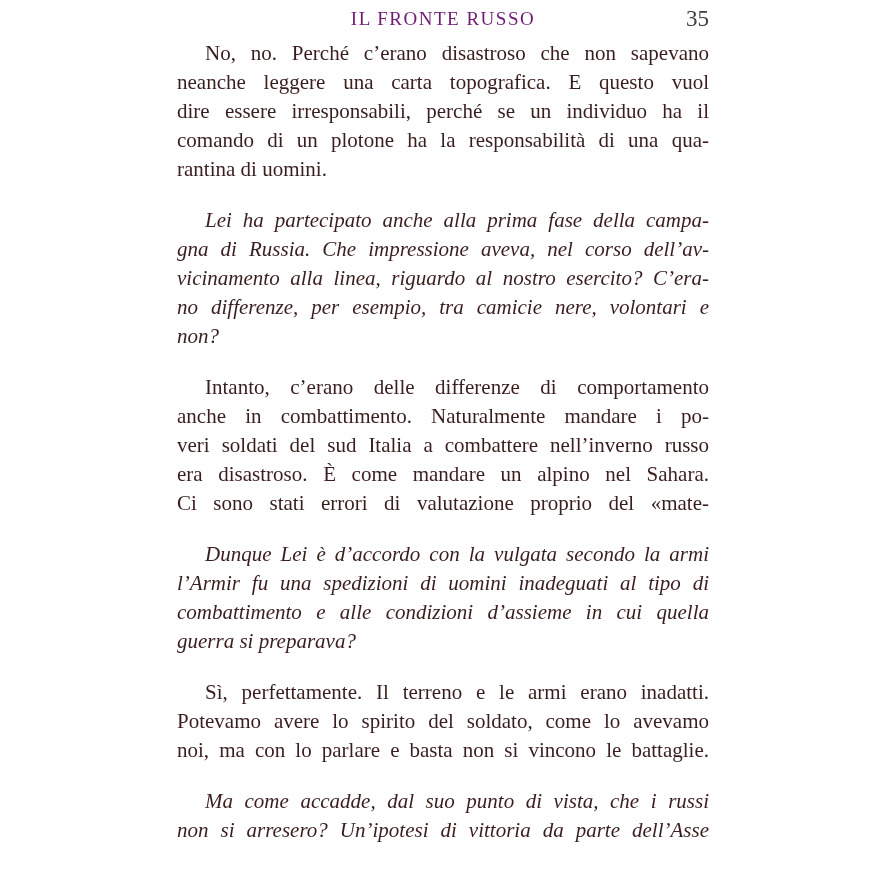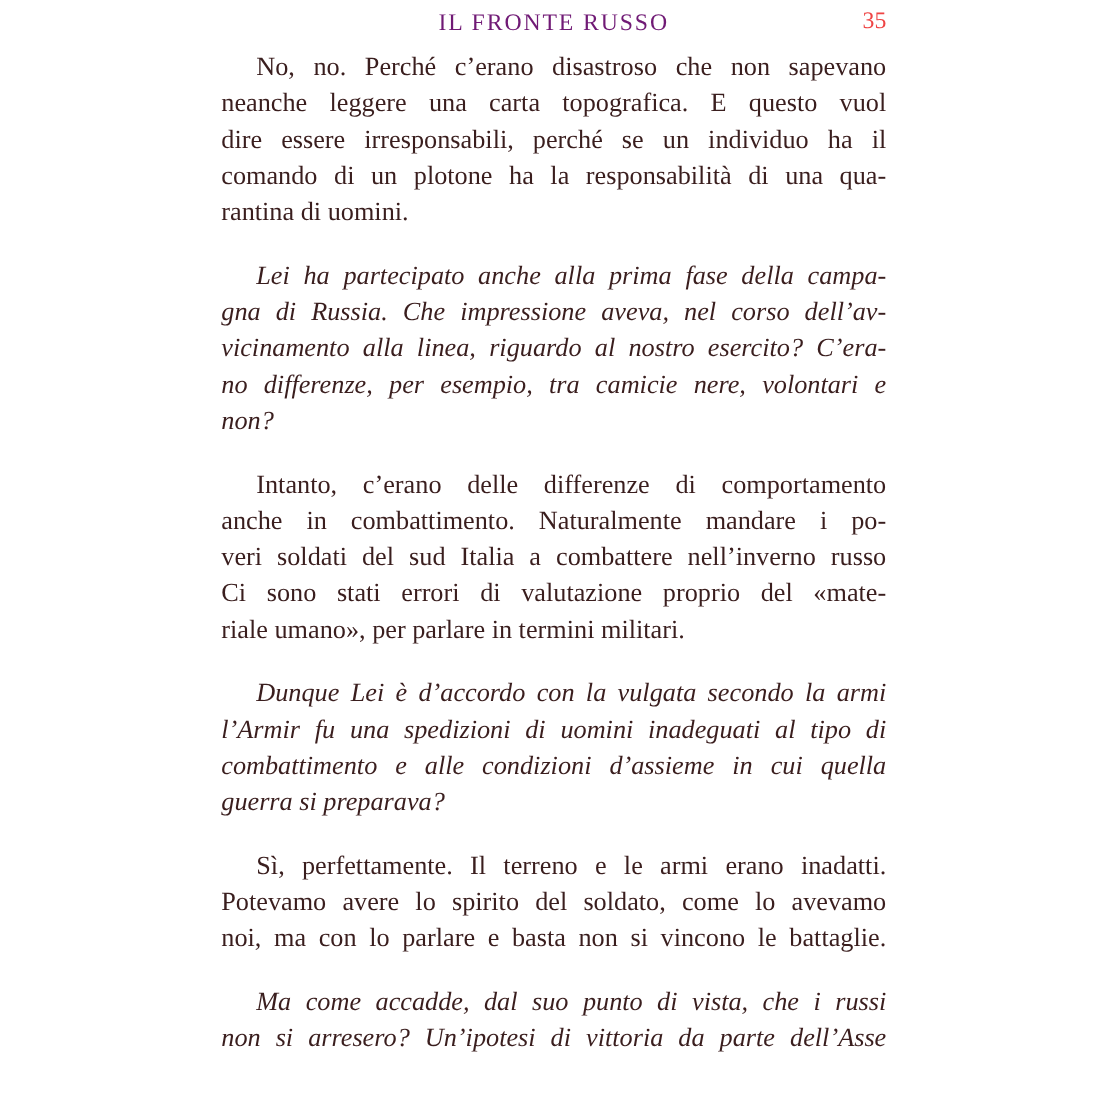--- a/index.html
+++ b/index.html
@@ -37,22 +37,22 @@
     top: 2px;
     text-align: center;
     font-size: 19px;
     letter-spacing: 1.5px;
     color: #701a75;
   }
   .page-number {
     position: absolute;
     right: 0;
     top: 0;
-    font-size: 19px;
-    color: #ef4444;
+    font-size: 23px;
+    color: #404040;
   }
   .text-block {
     position: absolute;
     left: 177px;
     top: 39px;
     width: 532px;
   }
   .paragraph {
     margin: 0 0 0 0;
   }
@@ -102,22 +102,22 @@
         <div class="line first">Lei ha partecipato anche alla prima fase della campa-</div>
         <div class="line">gna di Russia. Che impressione aveva, nel corso dell’av-</div>
         <div class="line">vicinamento alla linea, riguardo al nostro esercito? C’era-</div>
         <div class="line">no differenze, per esempio, tra camicie nere, volontari e</div>
         <div class="line unjustified">non?</div>
       </div>
       <div class="paragraph">
         <div class="line first">Intanto, c’erano delle differenze di comportamento</div>
         <div class="line">anche in combattimento. Naturalmente mandare i po-</div>
         <div class="line">veri soldati del sud Italia a combattere nell’inverno russo</div>
+        <div class="line">era disastroso. È come mandare un alpino nel Sahara.</div>
         <div class="line">Ci sono stati errori di valutazione proprio del «mate-</div>
-        <div class="line unjustified">riale umano», per parlare in termini militari.</div>
       </div>
       <div class="paragraph italic">
         <div class="line first">Dunque Lei è d’accordo con la vulgata secondo la armi</div>
         <div class="line">l’Armir fu una spedizioni di uomini inadeguati al tipo di</div>
         <div class="line">combattimento e alle condizioni d’assieme in cui quella</div>
         <div class="line unjustified">guerra si preparava?</div>
       </div>
       <div class="paragraph">
         <div class="line first">Sì, perfettamente. Il terreno e le armi erano inadatti.</div>
         <div class="line">Potevamo avere lo spirito del soldato, come lo avevamo</div>

